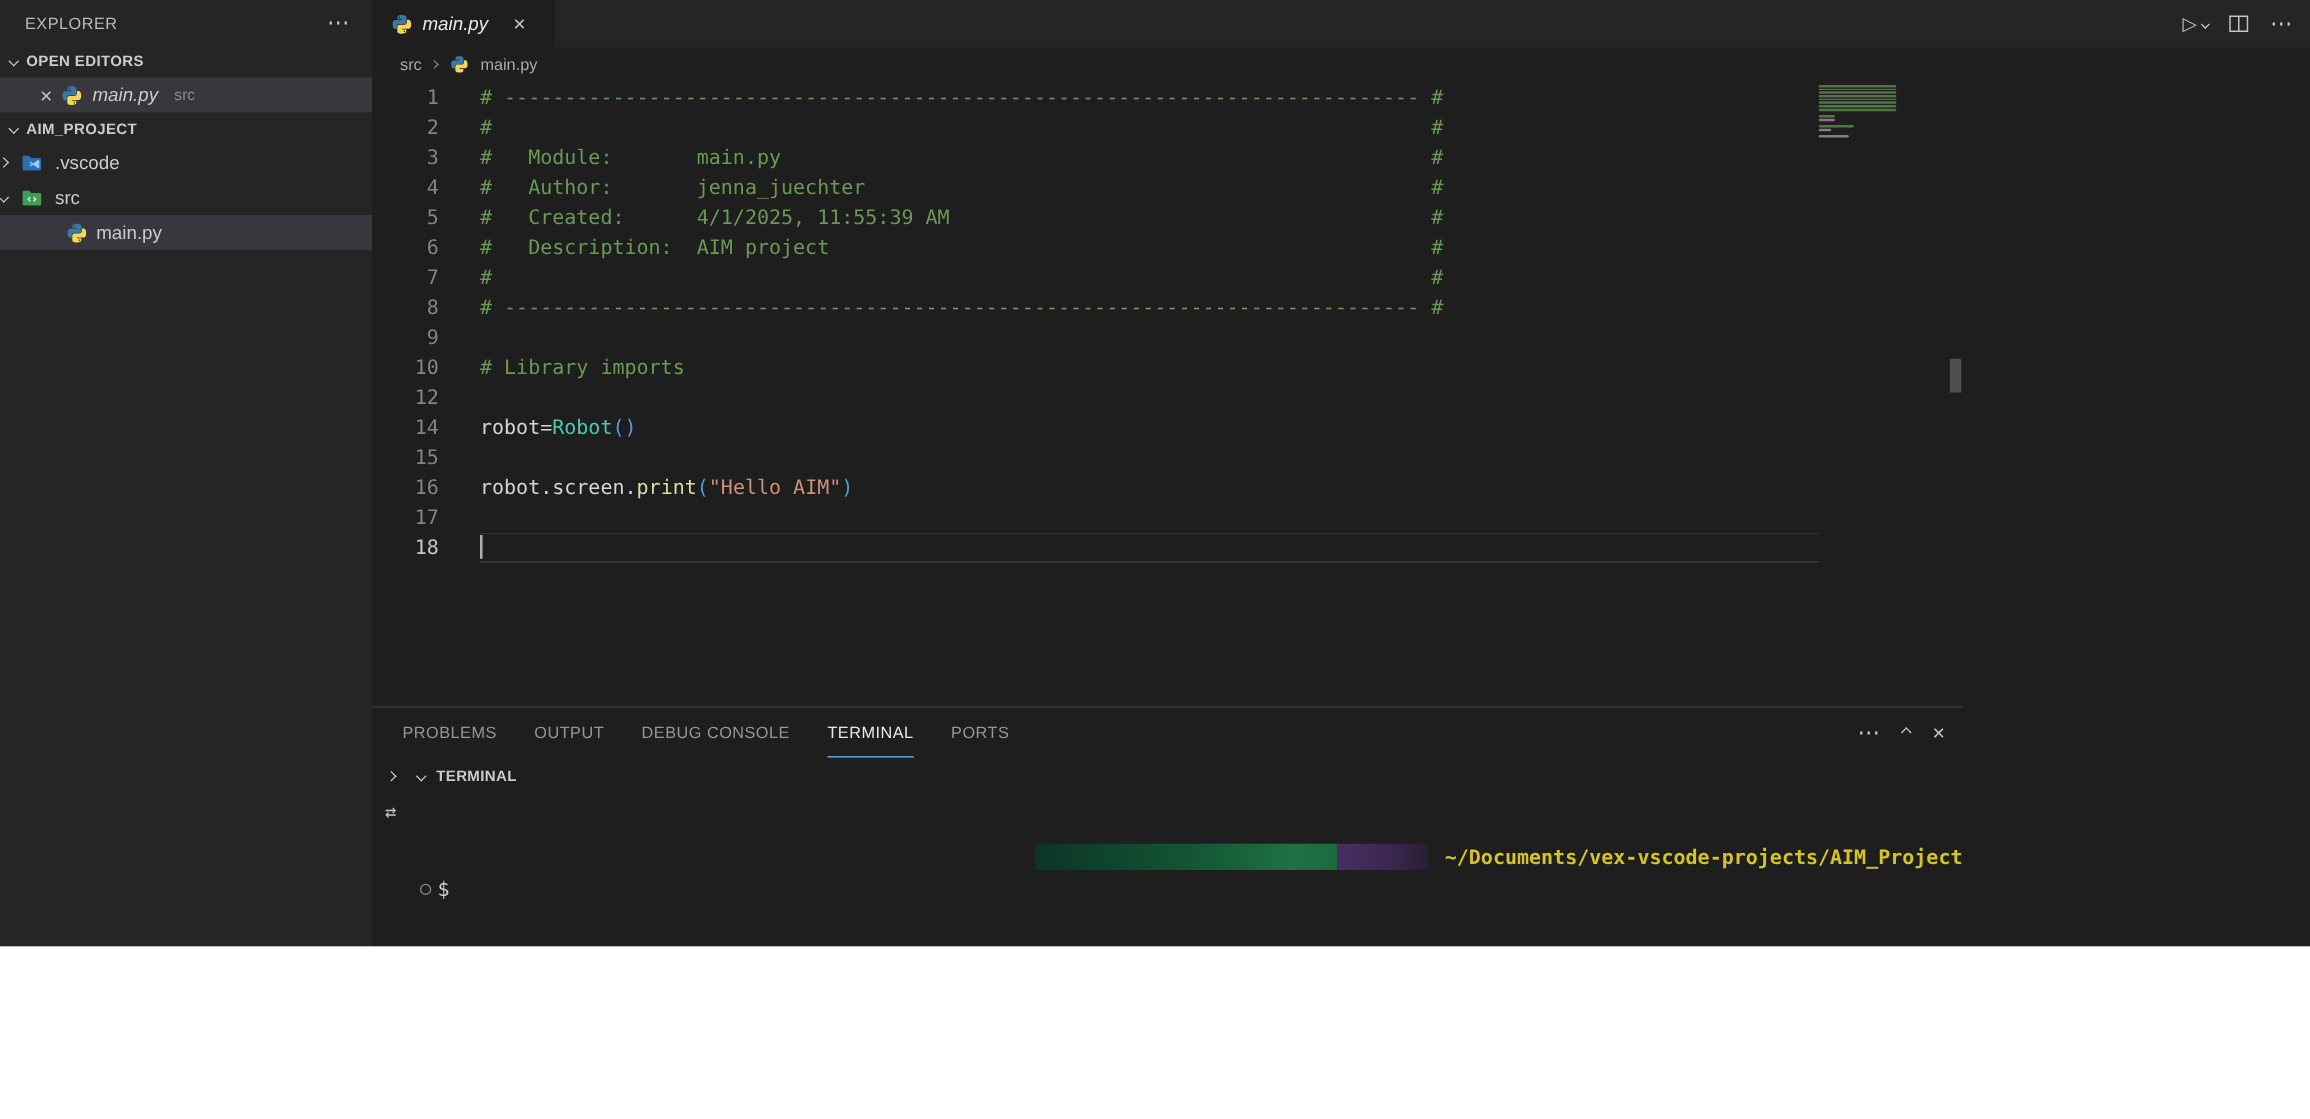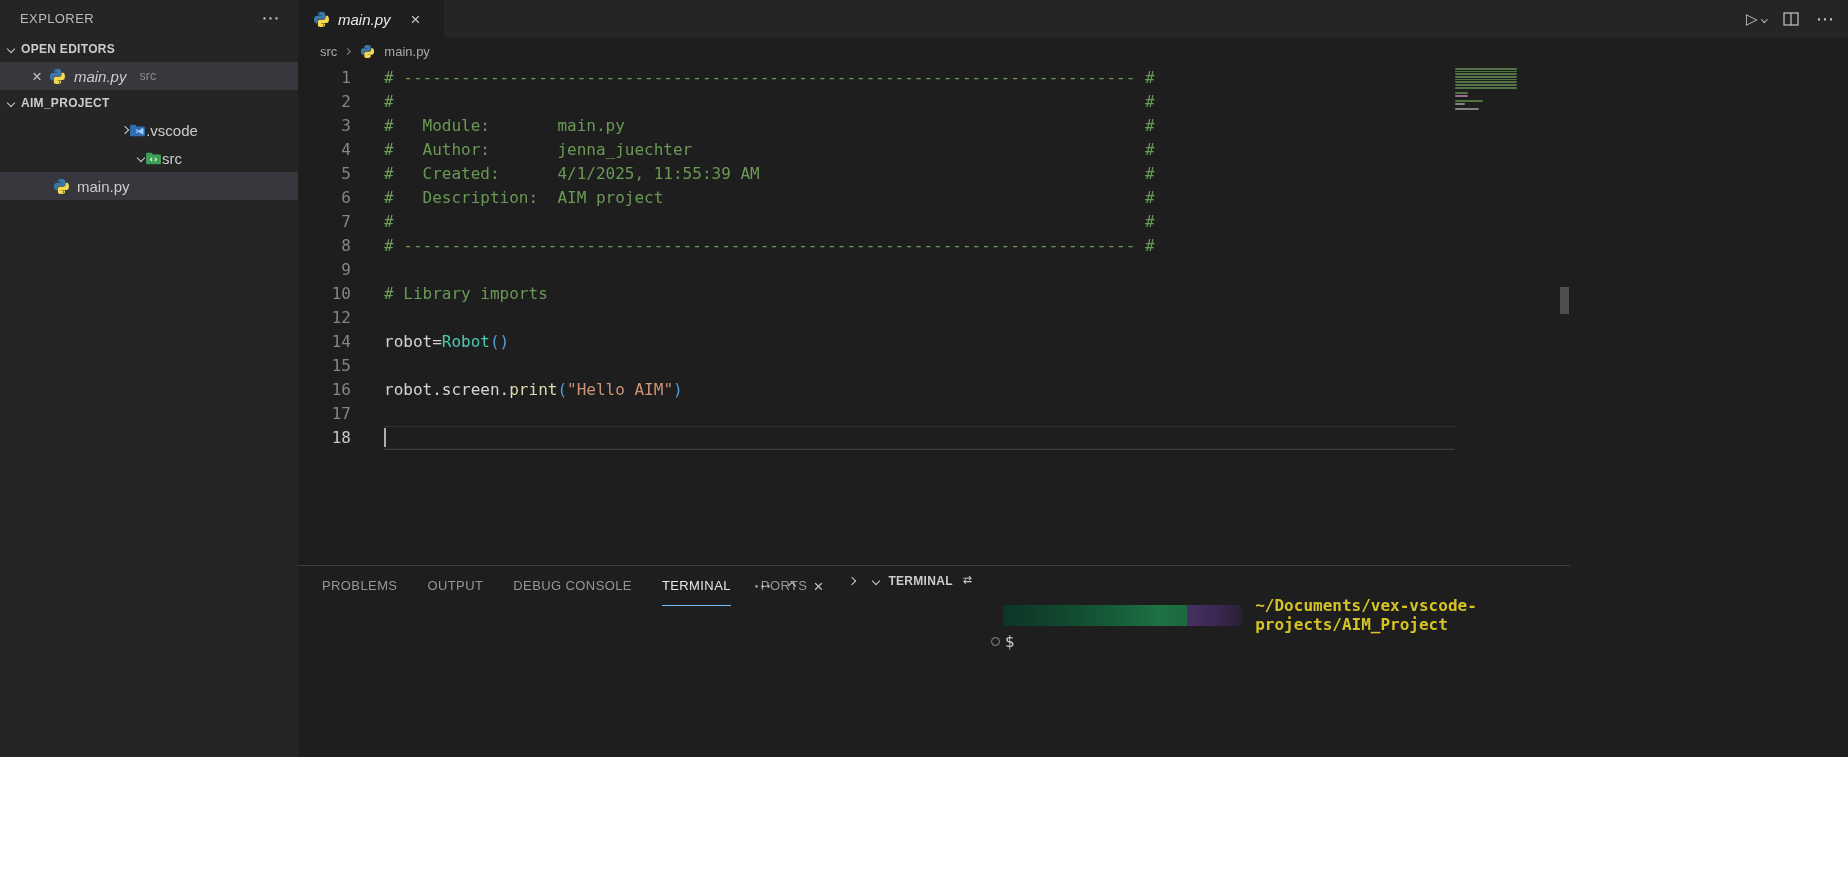--- a/index.html
+++ b/index.html
@@ -18,21 +18,21 @@
   .sb-header { height: 36px; display: flex; align-items: center; justify-content: space-between; padding: 0 18px 0 20px; font-size: 13px; color: #bbbbbb; letter-spacing: .4px; }
   .icon-more { font-size: 18px; color: #c5c5c5; cursor: pointer; }
   .section-header { height: 26px; display: flex; align-items: center; padding-left: 8px; font-size: 12px; font-weight: 700; color: #cccccc; letter-spacing: .3px; cursor: pointer; gap: 7px; }
   .row { height: 28px; display: flex; align-items: center; cursor: pointer; }
   .row.selected { background: var(--selected-row, #37373d); }
   .open-ed { padding-left: 32px; gap: 7px; }
   .close-x { font-size: 17px; color: #c5c5c5; line-height: 1; }
   .file-label { color: #cccccc; font-size: 15px; }
   .italic { font-style: italic; }
   .detail { color: #8c8c8c; font-size: 12.5px; margin-left: 6px; }
-  .tree.l1 { padding-left: 22px; gap: 0; justify-content: center; }
+  .tree.l1 { gap: 10px; }
   .tree.l2 { padding-left: 52px; gap: 7px; }
   .chev { width: 6px; height: 6px; border-right: 1.4px solid #cccccc; border-bottom: 1.4px solid #cccccc; display: inline-block; transform: rotate(45deg); flex-shrink: 0; }
   .chev.right { transform: rotate(-45deg); }
   .chev.small { width: 5px; height: 5px; border-color: #858585; }
   .chev.tiny { width: 4.5px; height: 4.5px; border-color: #c5c5c5; }
   .ficon { display: inline-flex; width: 18px; justify-content: center; flex-shrink: 0; }
 
   
   .main { flex: 1; display: flex; flex-direction: column; min-width: 0; }
   .tabbar { height: 38px; background: var(--tabstrip-bg, #252526); display: flex; align-items: stretch; position: relative; flex-shrink: 0; }
@@ -67,21 +67,21 @@
   .cursor { display: inline-block; width: 2px; height: 19px; background: #aeafad; vertical-align: middle; margin-bottom: 2px; animation: blink 1s steps(1) infinite; }
   @keyframes blink { 50% { opacity: 0; } }
   .minimap { position: absolute; left: 1157px; top: 4px; width: 64px; cursor: pointer; }
   .mm-line { height: 1.7px; margin-bottom: 1px; border-radius: 1px; }
   .mm-comment { background: rgba(106,153,85,.7); }
   .mm-keyword { background: rgba(197,134,192,.75); }
   .mm-plain { background: rgba(212,212,212,.55); }
   .scroll-thumb { position: absolute; right: 1px; top: 223px; width: 9px; height: 27px; background: rgba(160,160,160,.38); cursor: pointer; }
 
   
-  .panel { height: 192px; flex-shrink: 0; border-top: 1px solid rgba(128,128,128,.35); display: flex; flex-direction: row; }
+  .panel { height: 192px; flex-shrink: 0; border-top: 1px solid rgba(128,128,128,.35); display: flex; flex-direction: column; }
   .panel-tabs { height: 40px; display: flex; align-items: stretch; padding-left: 24px; position: relative; flex-shrink: 0; }
   .tabs-list { display: flex; align-items: stretch; }
   .panel-tab { font-size: 13px; color: var(--panel-tab-fg, #969696); margin-right: 30px; letter-spacing: .4px; display: flex; align-items: center; border-bottom: 1.5px solid transparent; cursor: pointer; }
   .panel-tab.active { color: var(--panel-tab-active-fg, #e7e7e7); border-bottom-color: var(--panel-underline, #75beff); }
   .panel-actions { position: absolute; right: 14px; top: 0; height: 40px; display: flex; gap: 18px; align-items: center; color: #c5c5c5; }
   .term-head { height: 30px; display: flex; align-items: center; padding-left: 12px; flex-shrink: 0; }
   .term-head .chev.right { margin-right: 18px; }
   .term-label { font-size: 12px; font-weight: 600; color: #cccccc; margin-left: 9px; letter-spacing: .3px; }
   .term-body { flex: 1; position: relative; font-family: "DejaVu Sans Mono", monospace; font-size: 16px; }
   .sync-icon { position: absolute; left: 10px; top: 4px; font-size: 15px; color: #c5c5c5; cursor: pointer; }

